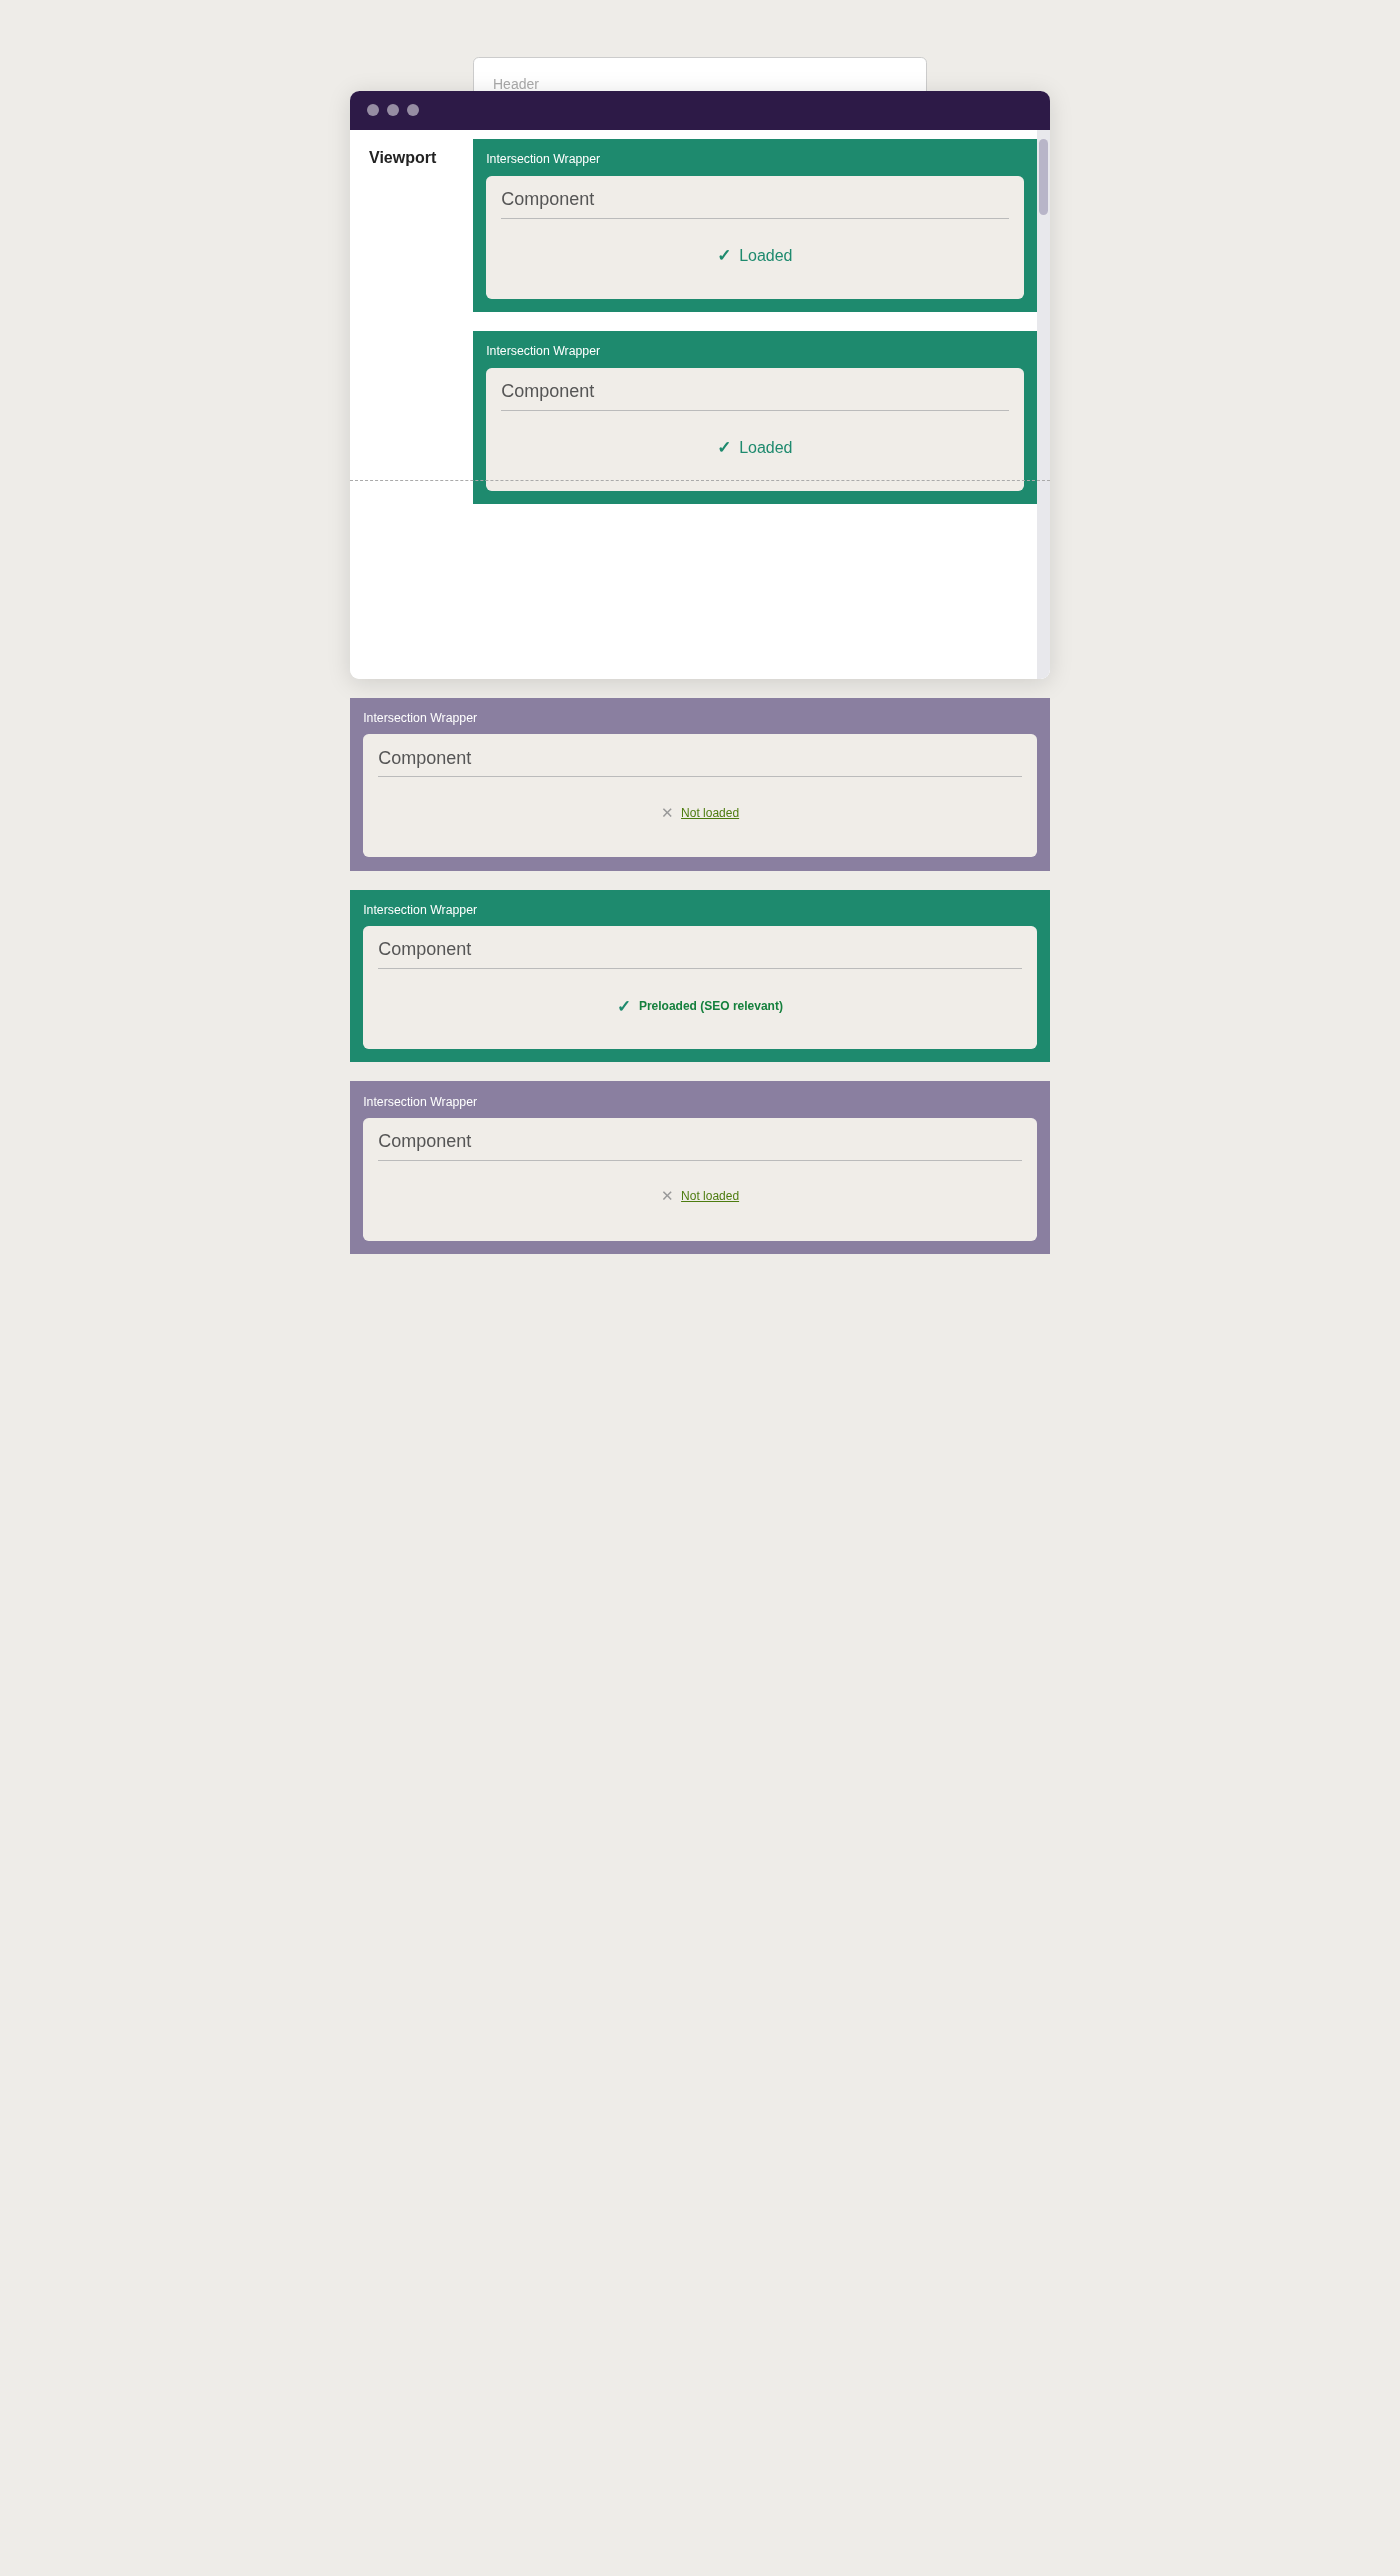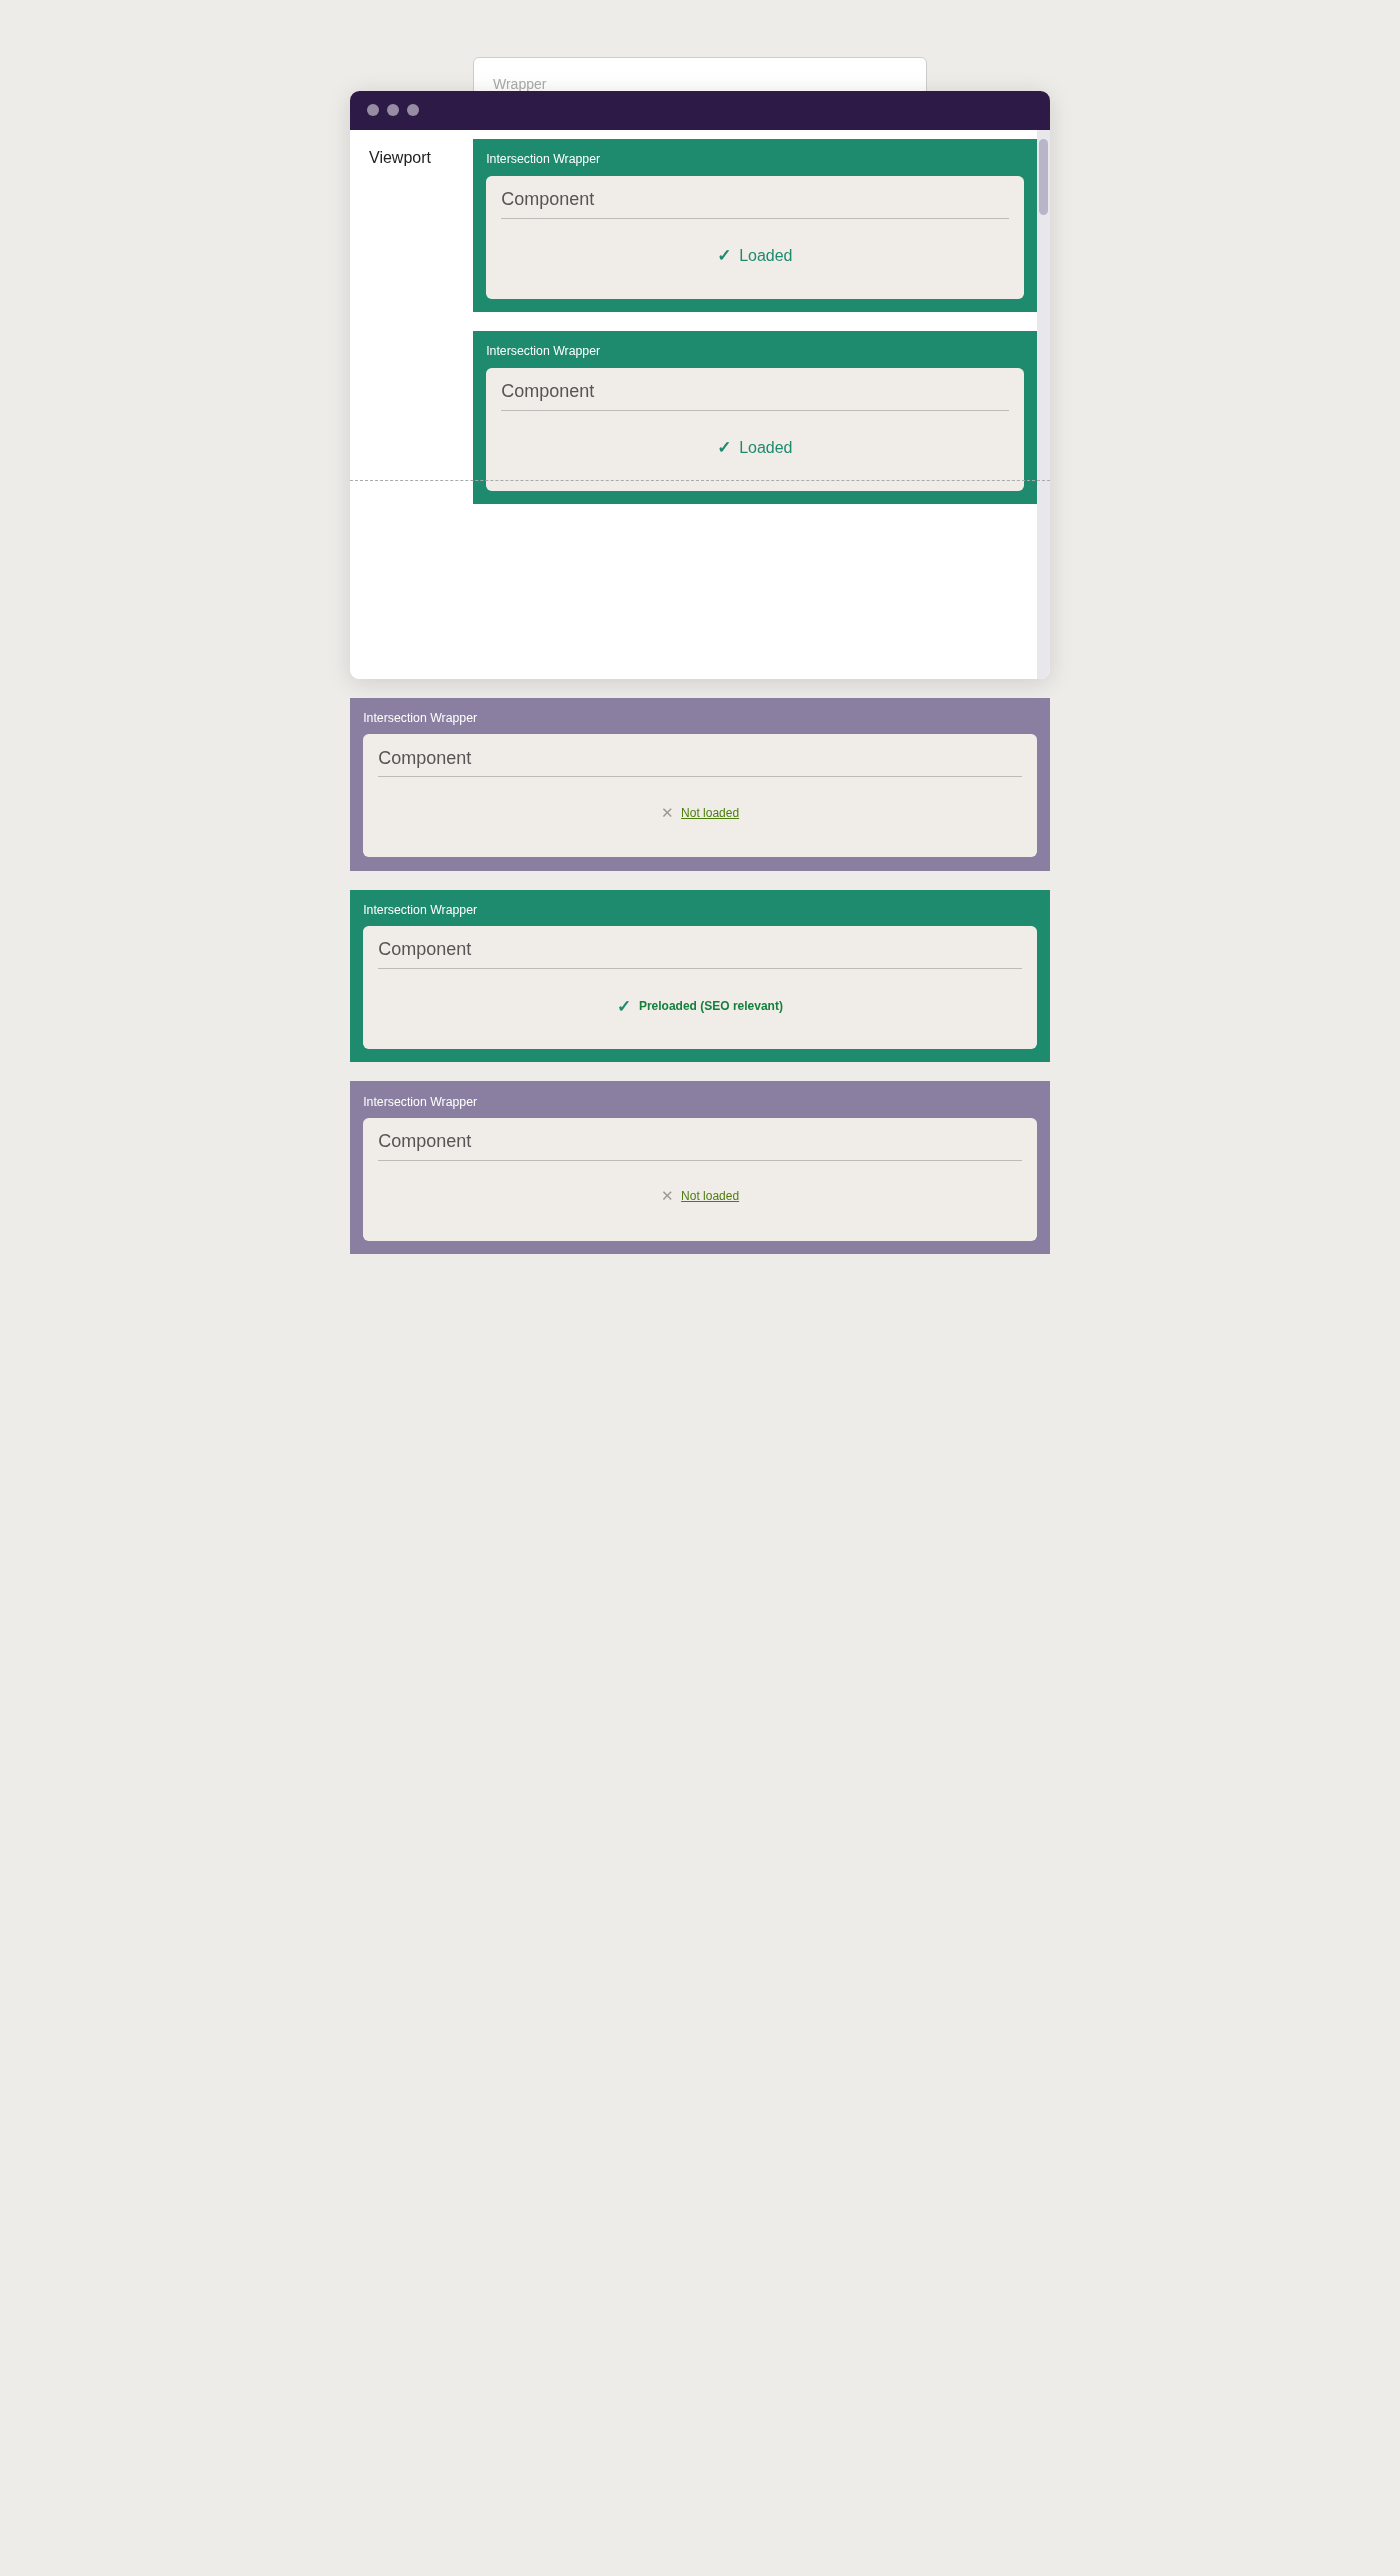--- a/index.html
+++ b/index.html
@@ -69,21 +69,21 @@
     .browser-content {
       background: #fff;
       display: flex;
       min-height: 549px;
       position: relative;
     }
 
     
     .viewport-label {
       padding: 19px 19px;
-      font-weight: 400;
+      font-weight: 700;
       font-size: 16px;
       color: #222;
       min-width: 123px;
     }
 
     
     .browser-scrollbar {
       width: 13.2px;
       background: #e8e8ec;
       position: absolute;
@@ -203,21 +203,21 @@
     .below-browser .intersection-wrapper {
       margin-top: 19px;
     }
   </style>
 </head>
 <body>
 
 <div class="page-container">
 
   <div class="header-box">
-    <span>Wrapper</span>
+    <span>Header</span>
   </div>
 
   <div class="browser-window">
 
     <div class="browser-toolbar">
       <div class="browser-dot"></div>
       <div class="browser-dot"></div>
       <div class="browser-dot"></div>
     </div>
 

